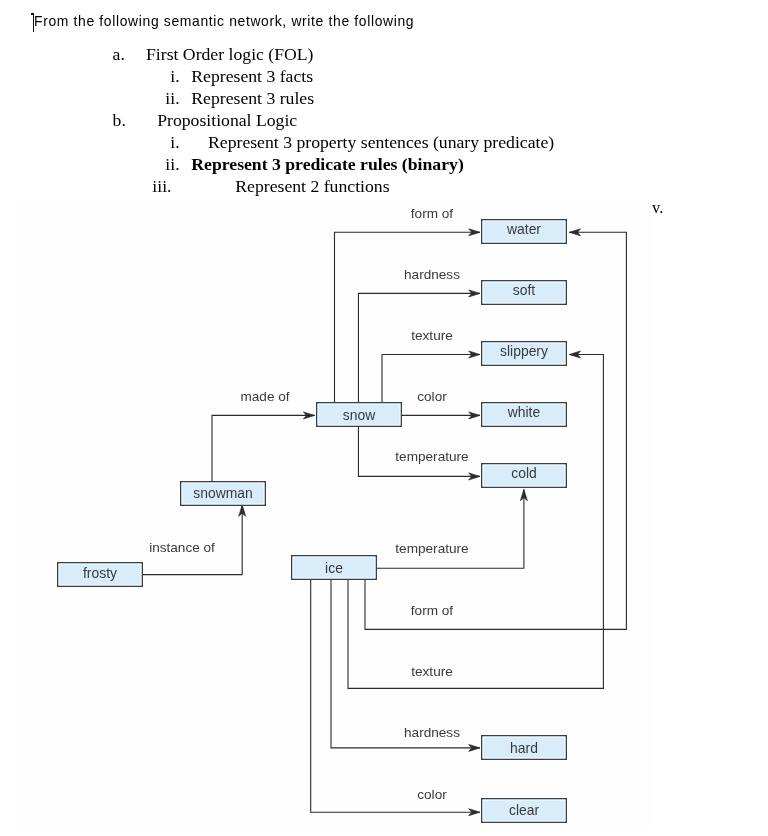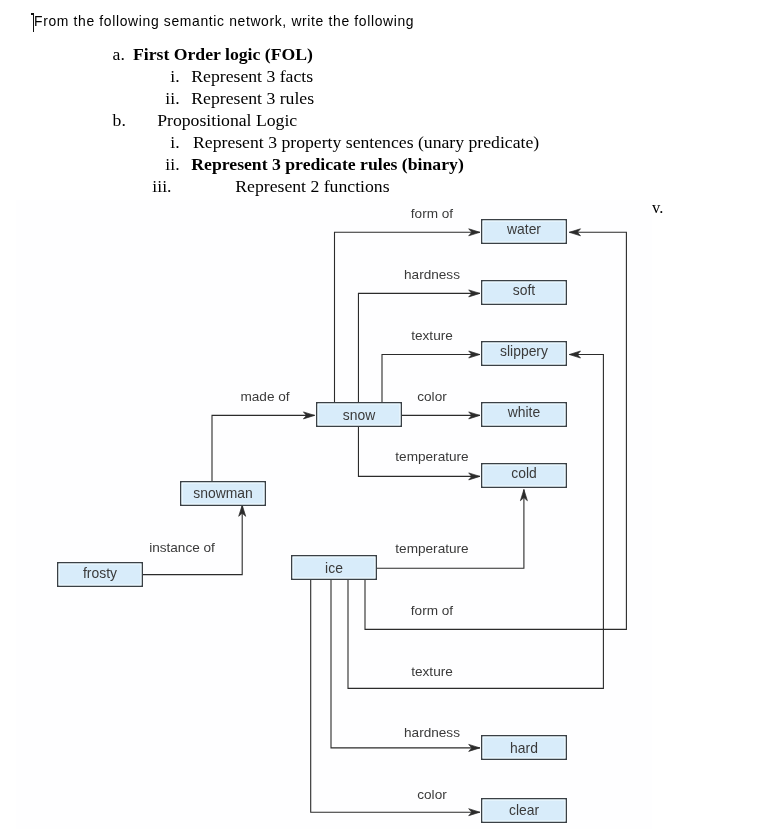--- a/index.html
+++ b/index.html
@@ -26,37 +26,37 @@
 </style>
 </head>
 <body>
 
 <div class="page">
   <div id="text-caret"></div>
   <div id="prompt-line">From the following semantic network, write the following</div>
   <div class="outline" id="outline">
       <div class="oline" style="left: 0px; top: 44px;">
         <span class="marker" style="left: 112.6px; width: 25px; text-align: left;">a.</span>
-        <span class="otext" style="left: 133px; font-weight: bold;">First Order logic (FOL)</span>
+        <span class="otext" style="left: 146px;">First Order logic (FOL)</span>
       </div>
       <div class="oline" style="left: 0px; top: 66px;">
         <span class="marker" style="left: 152.3px; width: 27.3px; text-align: right;">i.</span>
         <span class="otext" style="left: 191.3px; text-align: center;">Represent 3 facts</span>
       </div>
       <div class="oline" style="left: 0px; top: 88px;">
         <span class="marker" style="left: 152.3px; width: 27.3px; text-align: right;">ii.</span>
         <span class="otext" style="left: 191.3px;">Represent 3 rules</span>
       </div>
       <div class="oline" style="left: 0px; top: 110px;">
         <span class="marker" style="left: 112.6px; width: 25px; text-align: left;">b.</span>
         <span class="otext" style="left: 138.2px; margin-left: 19px;">Propositional Logic</span>
       </div>
       <div class="oline" style="left: 0px; top: 132px;">
         <span class="marker" style="left: 152.3px; width: 27.3px; text-align: right;">i.</span>
-        <span class="otext" style="left: 193px;">Represent 3 property sentences (unary predicate)</span>
+        <span class="otext" style="left: 208px;">Represent 3 property sentences (unary predicate)</span>
       </div>
       <div class="oline" style="left: 0px; top: 154px;">
         <span class="marker" style="left: 152.3px; width: 27.3px; text-align: right;">ii.</span>
         <span class="otext" style="left: 191.3px; font-weight: bold;">Represent 3 predicate rules (binary)</span>
       </div>
       <div class="oline" style="left: 0px; top: 176px;">
         <span class="marker" style="left: 152.3px; width: 27.3px; text-align: left;">iii.</span>
         <span class="otext" style="left: 191.3px; margin-left: 44px;">Represent 2 functions</span>
       </div>
     </div>

